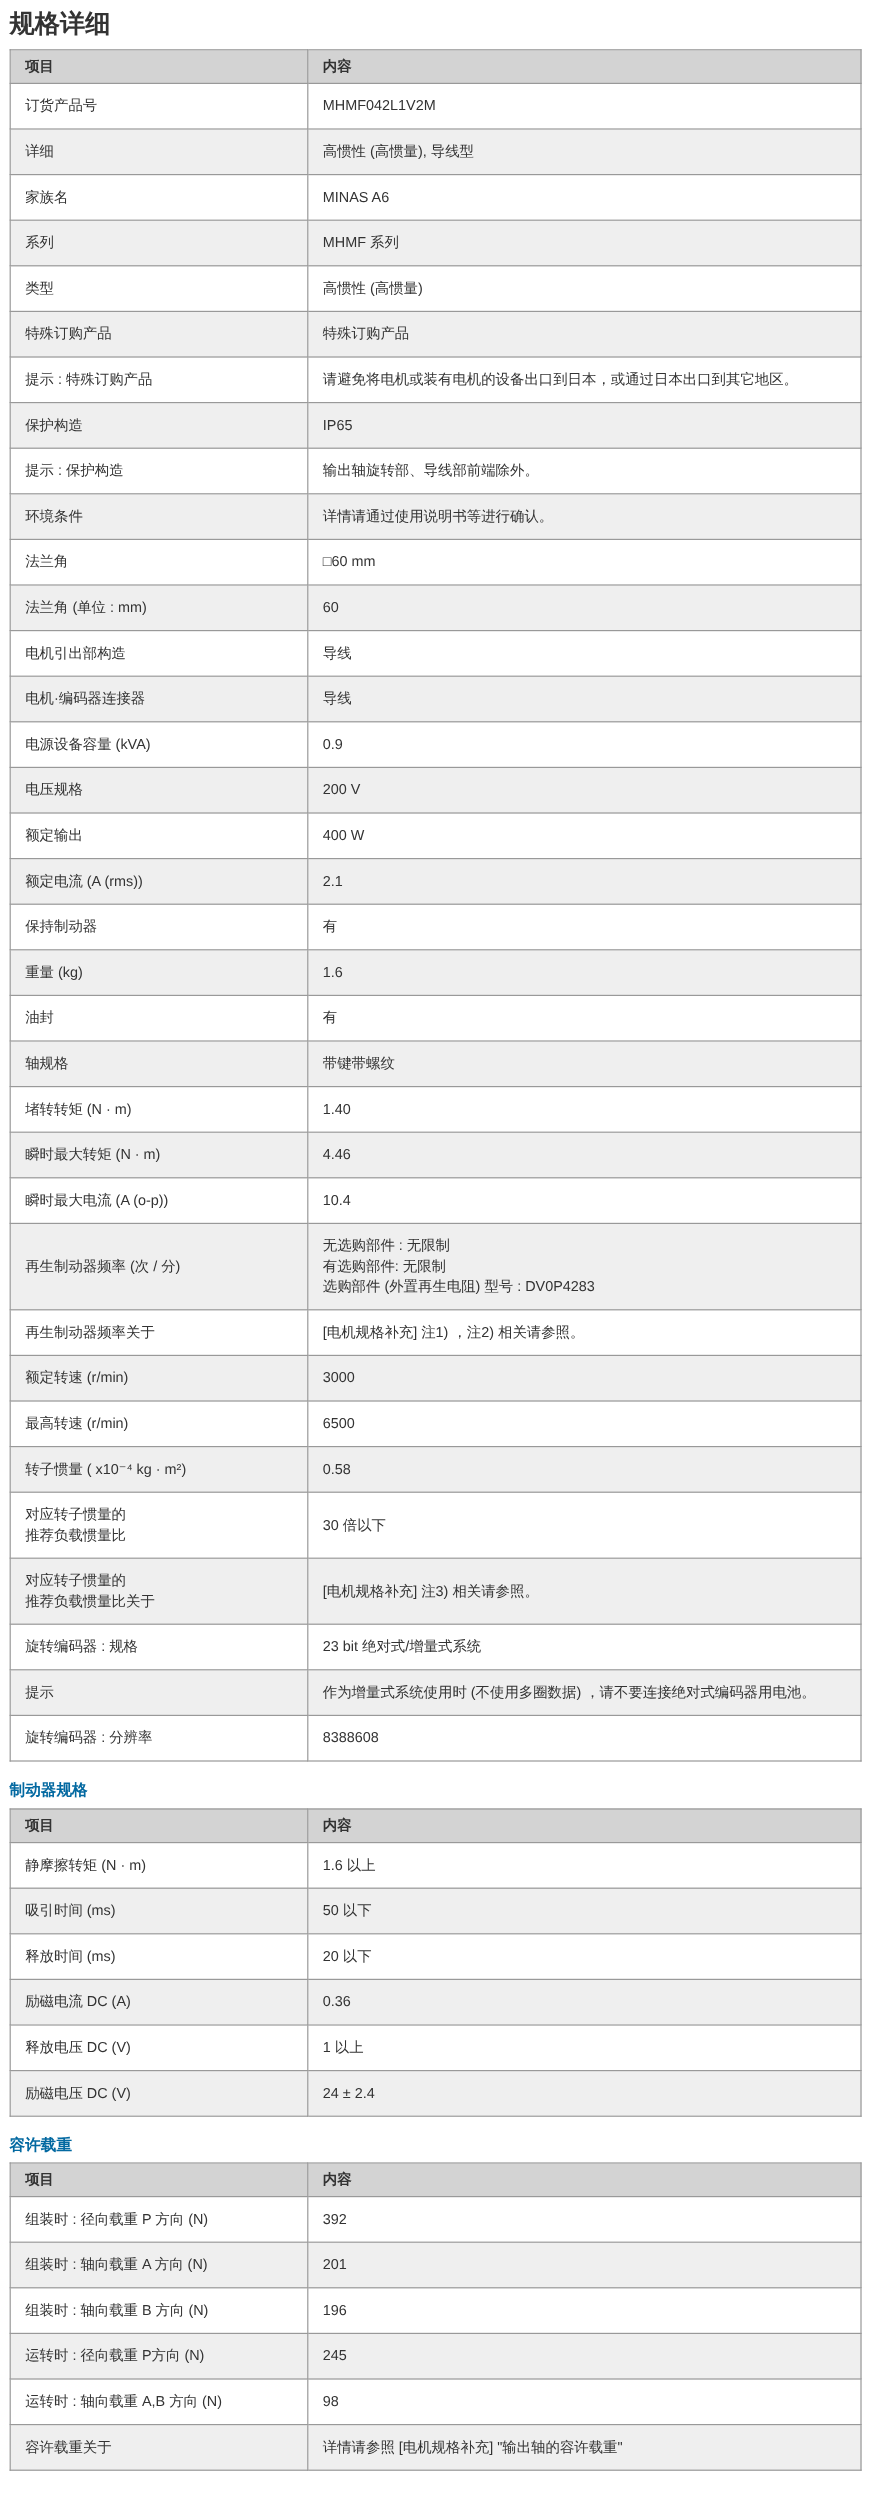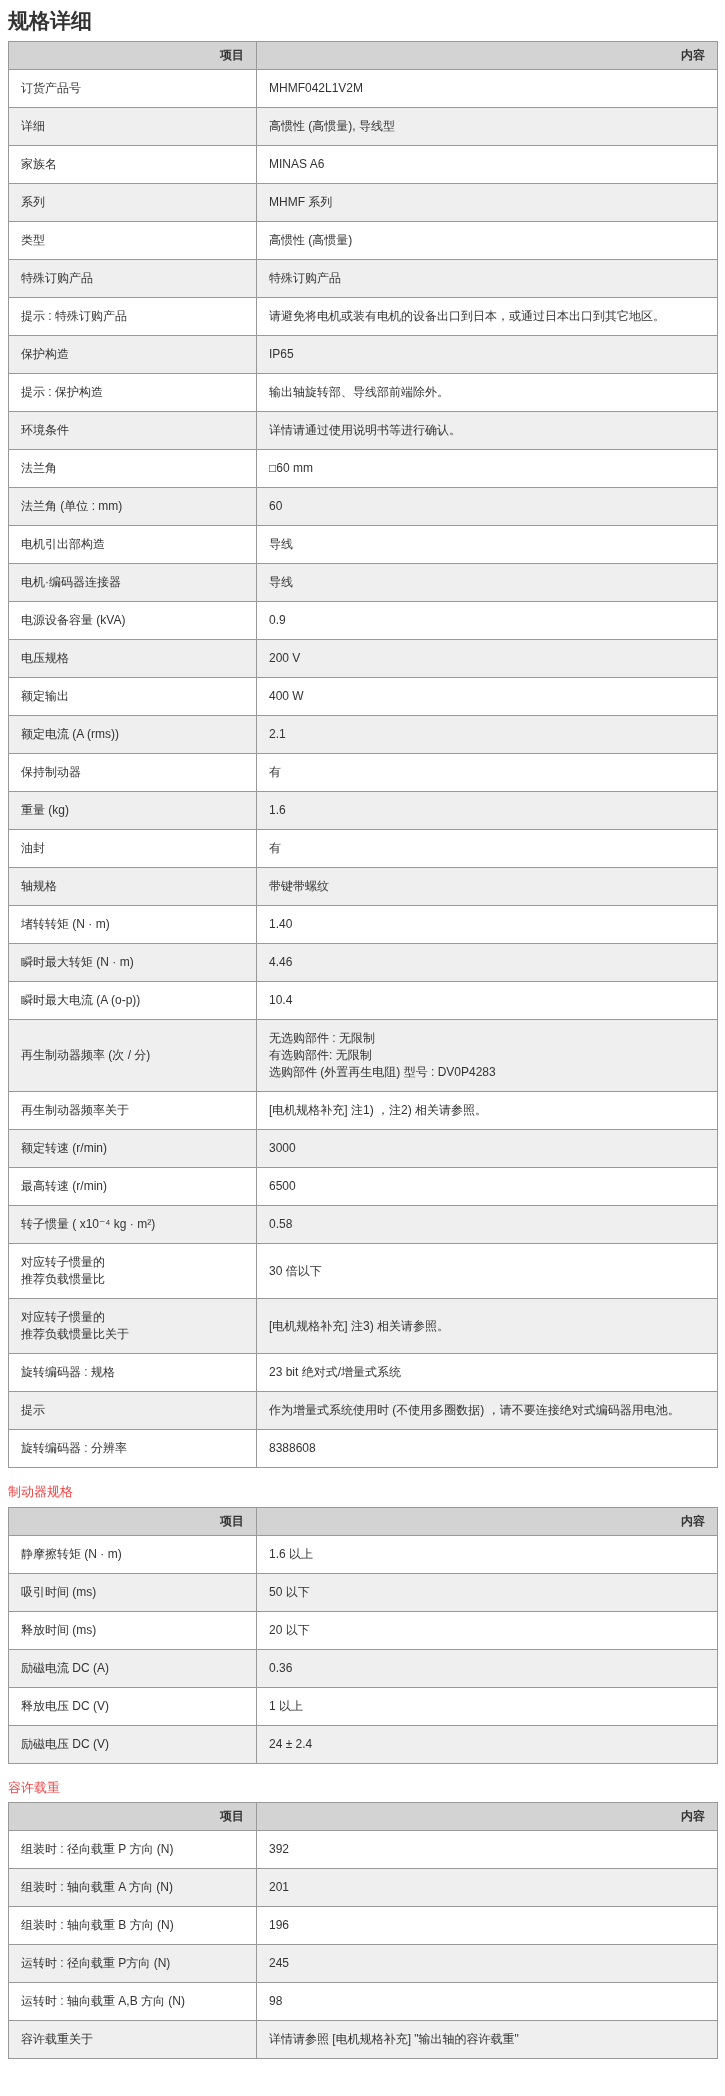--- a/index.html
+++ b/index.html
@@ -16,41 +16,41 @@
   }
   .page-title {
     font-size: 21px;
     font-weight: bold;
     color: #333333;
     margin: 0 0 8px 0;
     line-height: 1.2;
   }
   .section-heading {
     font-size: 13px;
-    font-weight: normal;
-    color: #ef4444;
+    font-weight: bold;
+    color: #0369a1;
     margin: 16px 0 7px 0;
     line-height: 1.2;
   }
   table.spec-table {
     width: 709px;
     border-collapse: collapse;
     table-layout: fixed;
     font-size: 12px;
     color: #333333;
   }
   table.spec-table th,
   table.spec-table td {
     border: 1px solid #999999;
   }
   table.spec-table thead th {
     background: #d3d3d3;
     height: 28px;
     padding: 0 12px;
-    text-align: right;
+    text-align: left;
     vertical-align: middle;
     font-weight: bold;
     font-size: 12px;
   }
   table.spec-table td {
     padding: 10px 12px;
     line-height: 17px;
     vertical-align: middle;
     background: #ffffff;
     white-space: pre-line;

